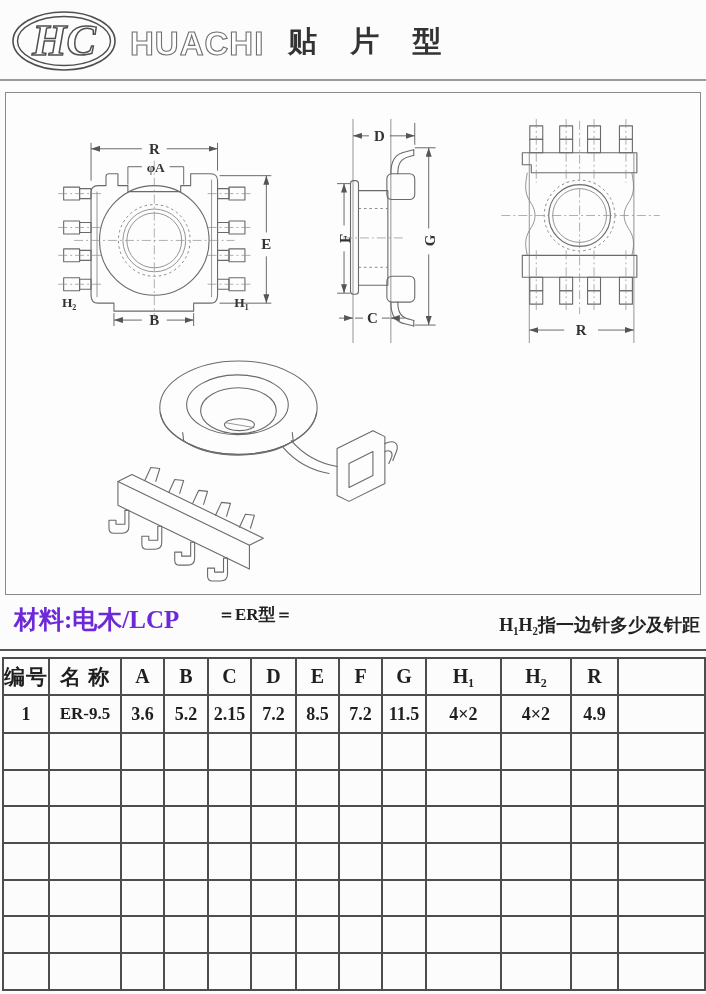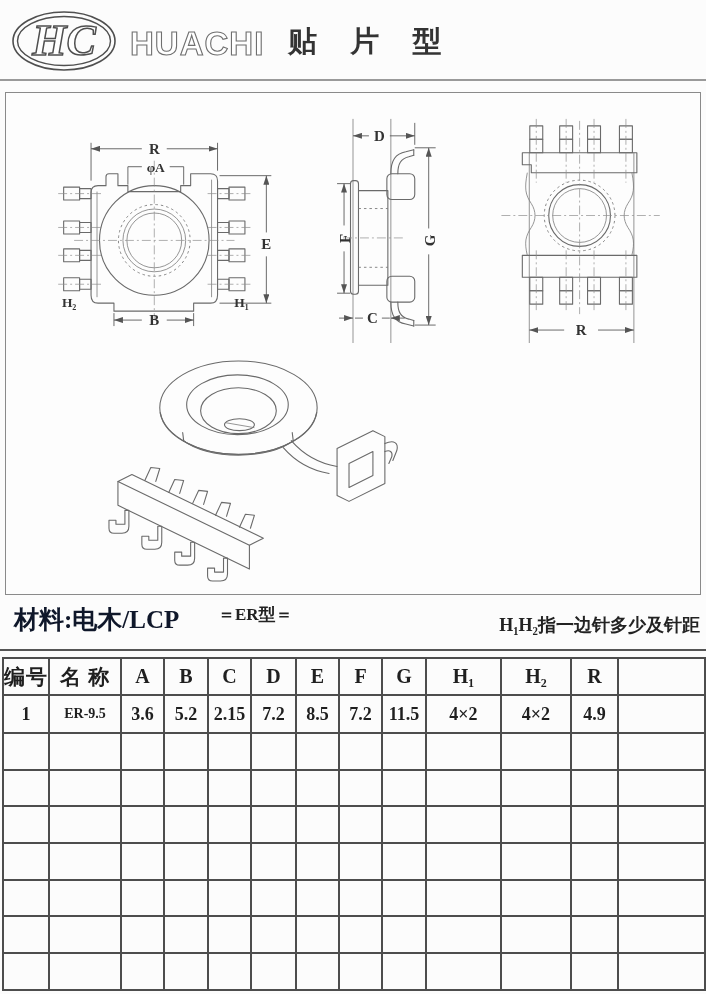--- a/index.html
+++ b/index.html
@@ -8,36 +8,36 @@
   
   #hdr-logo-svg{position:absolute;left:8px;top:5px;}
   #hdr-title{position:absolute;left:288px;top:22px;font-size:29px;letter-spacing:13px;
              color:#333;font-weight:600;white-space:nowrap;}
   #hdr-rule{position:absolute;left:0;top:79px;width:706px;height:2px;background:#9a9a9a;}
   
   #draw-panel{position:absolute;left:5px;top:92px;width:694px;height:501px;
               border:1.5px solid #8a8a8a;background:#fdfdfd;}
   
   .note{position:absolute;white-space:nowrap;}
-  #note-material{left:14px;top:603px;font-size:25px;font-weight:bold;color:#0f172a;text-align:center;}
+  #note-material{left:14px;top:603px;font-size:25px;font-weight:bold;color:#6d28d9;text-align:center;}
   #note-series{left:218px;top:603px;font-size:17px;font-weight:bold;color:#222;}
   #note-pins{right:6px;top:613px;font-size:18px;font-weight:bold;color:#222;}
   #table-rule{position:absolute;left:0;top:649px;width:706px;height:2px;background:#555;}
   
   #spec-table{position:absolute;left:2px;top:657px;width:702px;border-collapse:collapse;
               table-layout:fixed;}
   #spec-table th,#spec-table td{border:2px solid #4d4d4d;text-align:center;vertical-align:middle;
               padding:0;font-weight:bold;color:#1f1f1f;overflow:hidden;}
   #spec-table thead tr{height:37px;}
   #spec-table tr.drow{height:38px;}
   #spec-table tr.erow{height:36.7px;}
   #spec-table th{font-size:20px;}
   #spec-table th.cjk{font-size:21px;letter-spacing:1px;}
   #spec-table td{font-size:18px;}
-  #spec-table td.name{font-size:14px;margin-left:40px;}
+  #spec-table td.name{font-size:17px;margin-left:40px;}
   
   .ln{fill:none;stroke:#6a6a6a;stroke-width:1.1;stroke-linejoin:round;stroke-linecap:round;}
   .thin{fill:none;stroke:#7a7a7a;stroke-width:0.8;stroke-linejoin:round;}
   .cl{fill:none;stroke:#8d8d8d;stroke-width:0.7;stroke-dasharray:9 3 2 3;}
   .dsh{fill:none;stroke:#7a7a7a;stroke-width:0.9;stroke-dasharray:2.5 3;}
   .dim{fill:none;stroke:#5a5a5a;stroke-width:0.9;}
   .dimtxt{fill:#333;font-family:"Liberation Serif","DejaVu Serif",serif;font-weight:bold;
           font-size:15px;text-anchor:middle;}
   .dimtxt.sm{font-size:13.5px;}
 </style>

